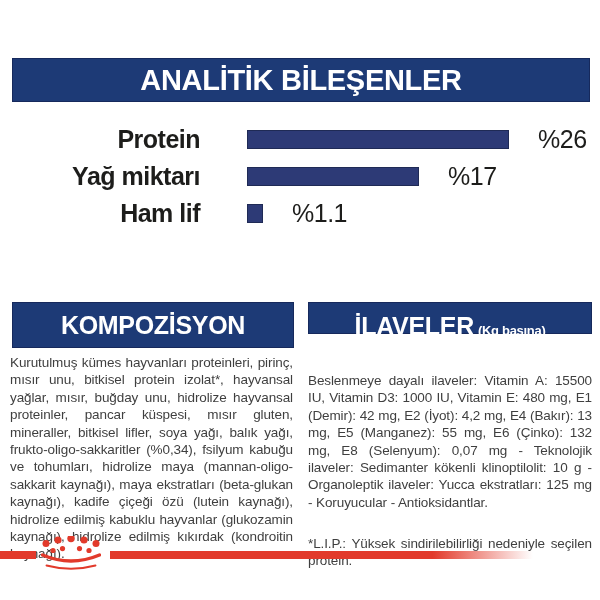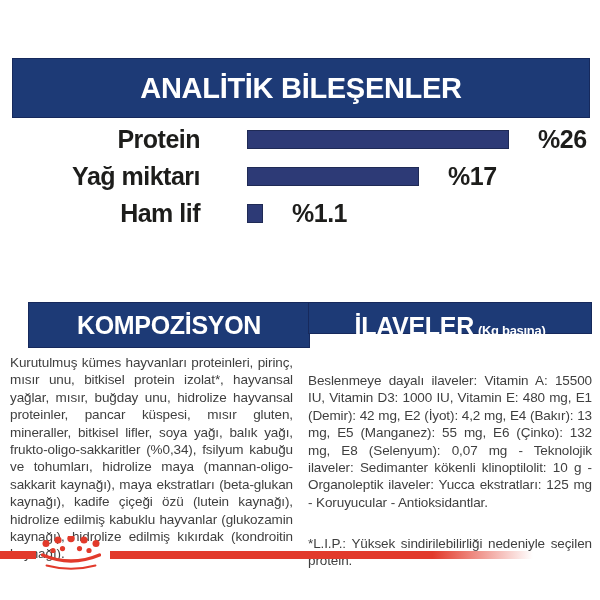--- a/index.html
+++ b/index.html
@@ -14,35 +14,35 @@
   html,body{margin:0;padding:0;background:#fff;}
   .page{
     position:relative;width:600px;height:600px;background:#ffffff;overflow:hidden;
     font-family:"Liberation Sans","DejaVu Sans",sans-serif;
   }
   .banner{
     position:absolute;background:var(--navy);border:1px solid var(--navy-border);
     color:#fff;font-weight:bold;display:flex;align-items:center;justify-content:center;
     box-sizing:border-box;letter-spacing:-0.3px;
   }
-  #top-banner{left:12px;top:58px;width:578px;height:60px;font-size:29px;}
-  #comp-banner{left:12px;top:302px;width:282px;height:46px;font-size:25px;margin-left:16px;}
+  #top-banner{left:12px;top:58px;width:578px;height:44px;font-size:29px;}
+  #comp-banner{left:12px;top:302px;width:282px;height:46px;font-size:25px;}
   #add-banner{left:308px;top:302px;width:284px;height:32px;font-size:25px;align-items:baseline;padding-top:9px;}
   #add-banner .suffix{font-size:13px;margin-left:4px;}
   .chart{position:absolute;left:0;top:121px;width:600px;}
   .chart-row{display:flex;align-items:center;height:37px;gap:20px;}
   .chart-label{
     width:200px;text-align:right;font-weight:bold;font-size:25px;color:var(--ink);
     letter-spacing:-0.5px;white-space:nowrap;flex:none;
   }
   .chart-bar{
     height:17px;background:var(--bar);border:1px solid var(--bar-border);
     margin-left:27px;flex:none;
   }
-  .chart-value{font-weight:bold;font-size:25px;color:var(--ink);margin-left:9px;letter-spacing:-0.5px;}
+  .chart-value{font-weight:normal;font-size:25px;color:var(--ink);margin-left:9px;letter-spacing:-0.5px;}
   .body-text{
     position:absolute;font-size:13.5px;line-height:17.4px;color:var(--body-ink);
     text-align:justify;letter-spacing:-0.1px;
   }
   #comp-body{left:10px;top:354px;width:283px;}
   #add-body{left:308px;top:372px;width:284px;}
   #add-footnote{left:308px;top:535px;width:284px;}
   .redline{position:absolute;top:551px;height:8px;background:var(--red);}
   #line-left{left:0;width:36px;}
   #line-right{

